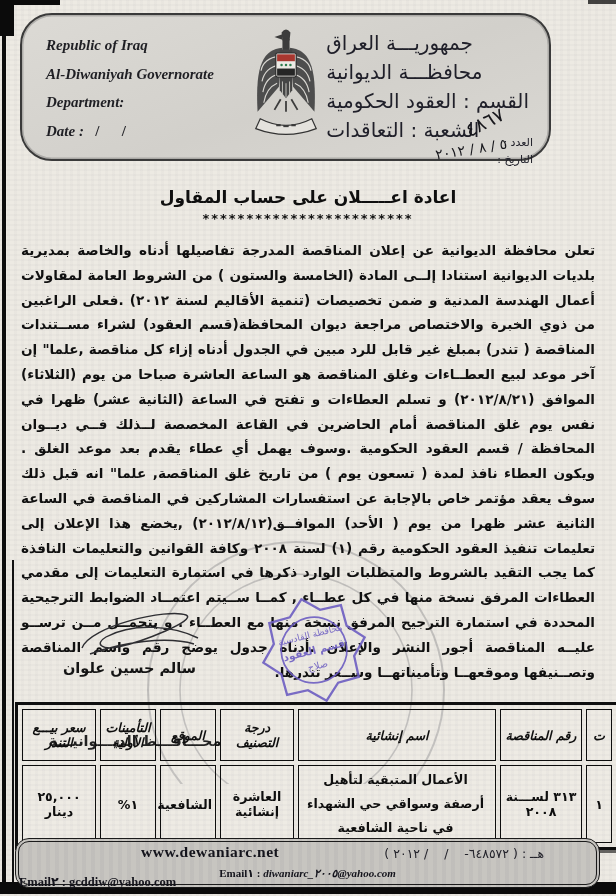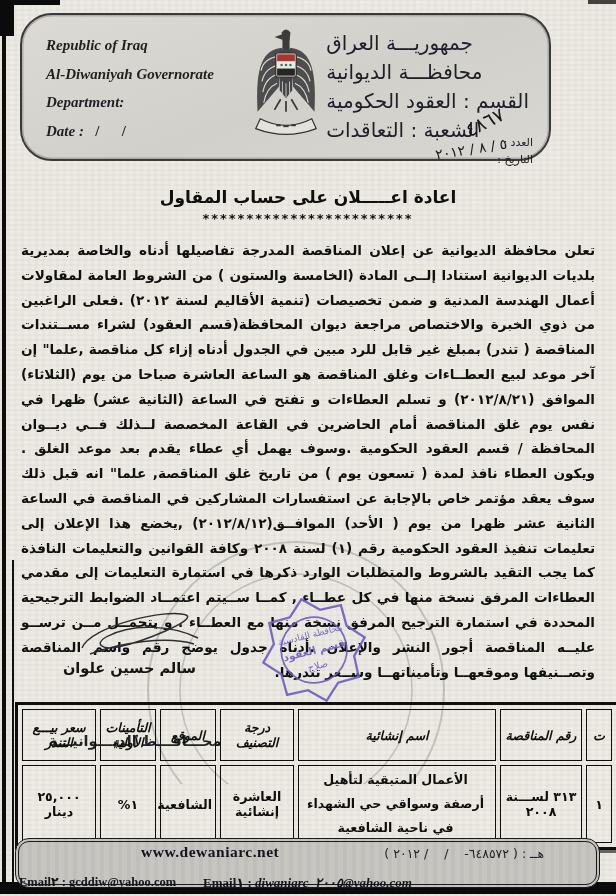--- a/index.html
+++ b/index.html
@@ -73,22 +73,22 @@
   .cell-name { text-align:right; padding-right:6px !important; line-height:24px; }
 
   .footer-box { position:absolute; left:15px; right:16px; top:838px; height:50px;
     border:4px double #1b1b1b; border-radius:14px; background:#c7c5c0;
     background-image:repeating-linear-gradient(90deg, rgba(90,90,100,.06) 0 4px, transparent 4px 9px);
     z-index:4; }
   .f-phone { position:absolute; right:52px; top:4px; direction:rtl; font-size:12.5px;
     font-weight:normal; color:#23232b; white-space:pre; }
   .f-site { position:absolute; left:78px; top:1px; font-family:"Liberation Serif",serif;
     font-weight:bold; font-size:15.5px; color:#14141c; letter-spacing:.5px;margin-left:44px; }
-  .f-email1 { position:absolute; left:0; top:33px; width:100%; text-align:center;
-    font-family:"Liberation Serif","DejaVu Sans",serif; font-weight:bold; font-size:13px; color:#14141c; }
+  .f-email1 { position:absolute; left:0; top:25px; width:100%; text-align:center;
+    font-family:"Liberation Serif","DejaVu Sans",serif; font-weight:bold; font-size:11px; color:#14141c; }
   .f-email1 .val { font-style:italic; }
   .f-email2 { position:absolute; left:0; top:32px; width:100%; text-align:left;
     font-family:"Liberation Serif","DejaVu Sans",serif; font-weight:bold; font-size:12.5px; color:#14141c; }
 </style>
 </head>
 <body>
 
 <div class="page">
 
   <div class="edge-left"></div>

